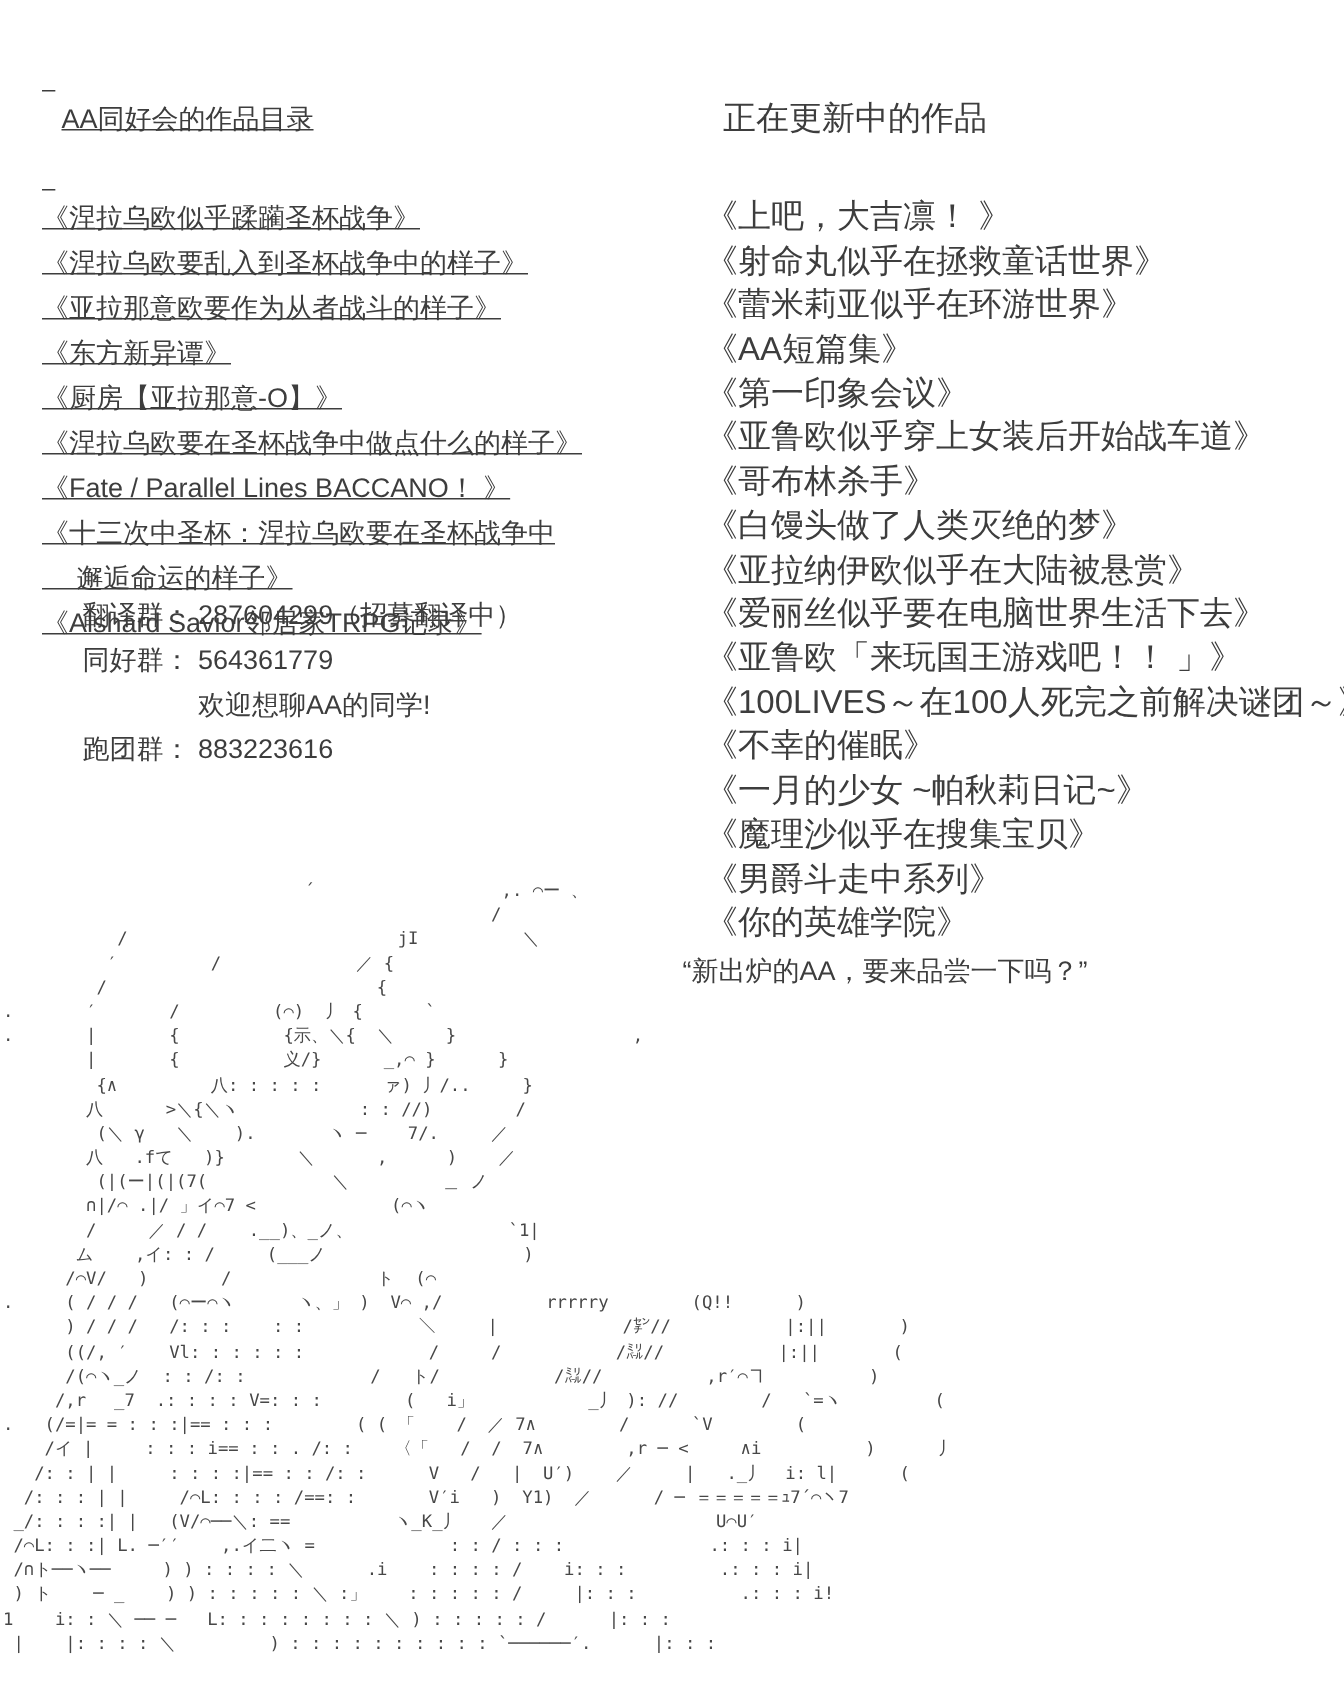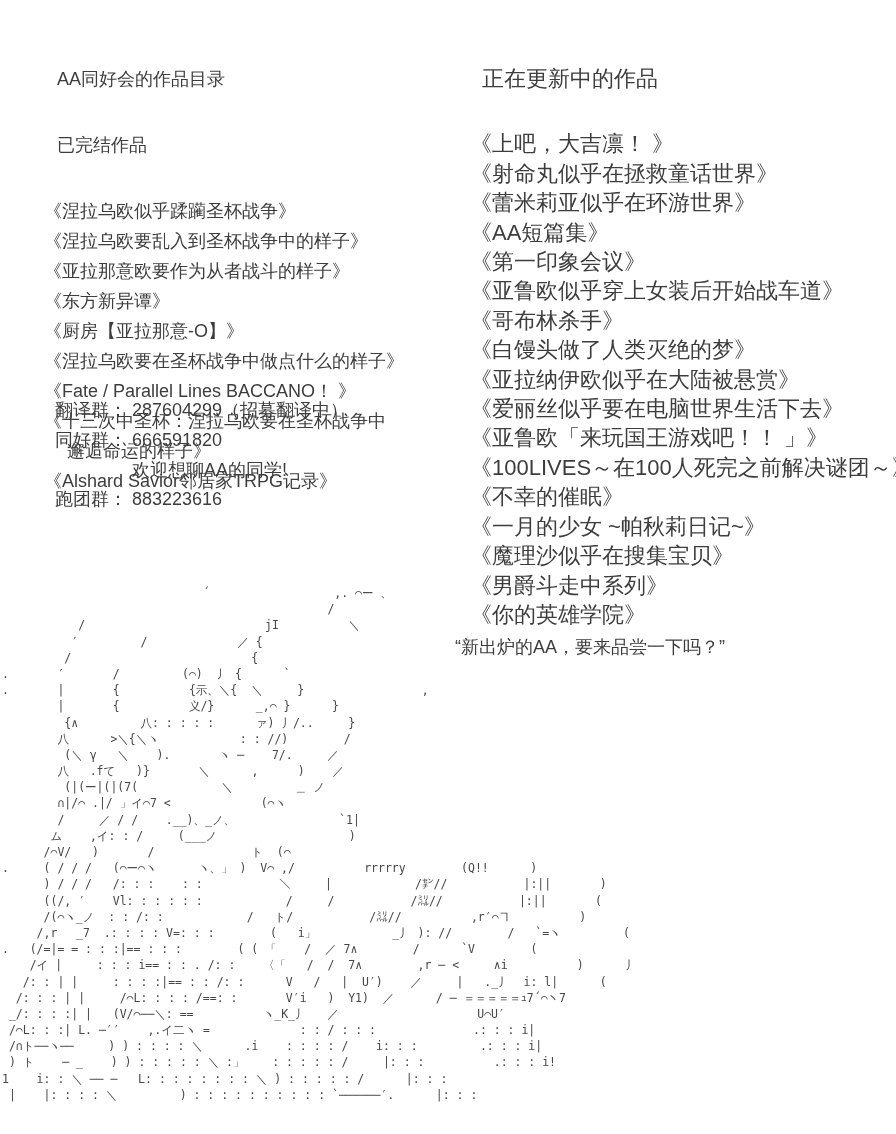--- a/index.html
+++ b/index.html
@@ -5,21 +5,21 @@
   html,body{margin:0;padding:0;background:#ffffff;}
   body{
     position:relative;
     width:896px;height:1134px;
     overflow:hidden;
     font-family:"Liberation Sans","DejaVu Sans",sans-serif;
     color:#3d3d3d;
   }
   .col{position:absolute;white-space:pre;}
   .col .line{font-size:18px;line-height:30px;white-space:pre;}
-  #col-left{left:44px;top:28px;}
+  #col-left{left:28px;top:28px;text-decoration:underline;}
   #col-left .title{padding-left:13px;}
   #groups{left:55px;top:396px;}
   #groups .line{font-size:18px;line-height:29.8px;}
   #col-right{left:470px;top:28px;}
   #col-right .line{font-size:22px;line-height:29.4px;}
   #col-right .title{padding-left:12px;}
   #quote{
     position:absolute;left:455px;top:635px;
     font-size:18px;color:#3d3d3d;white-space:pre;
   }
@@ -29,25 +29,24 @@
     font-size:11.5px;color:#474747;
     white-space:pre;
   }
   #ascii-art .line{line-height:16.2px;height:16.2px;white-space:pre;}
 </style>
 </head>
 <body>
 
 <div class="col" id="col-left">
   <div class="line title">AA同好会的作品目录</div>
-  <div class="line title">已完结作品</div>
   <div><div class="line">《涅拉乌欧似乎蹂躏圣杯战争》</div><div class="line">《涅拉乌欧要乱入到圣杯战争中的样子》</div><div class="line">《亚拉那意欧要作为从者战斗的样子》</div><div class="line">《东方新异谭》</div><div class="line">《厨房【亚拉那意-O】》</div><div class="line">《涅拉乌欧要在圣杯战争中做点什么的样子》</div><div class="line">《Fate / Parallel Lines BACCANO！ 》</div><div class="line">《十三次中圣杯：涅拉乌欧要在圣杯战争中</div><div class="line">　 邂逅命运的样子》</div><div class="line">《Alshard Savior邻居家TRPG记录》</div></div>
 </div>
 
-<div class="col" id="groups"><div class="line">翻译群： 287604299（招募翻译中）</div><div class="line">同好群： 666591820</div><div class="line">　　　　 欢迎想聊AA的同学!</div><div class="line">跑团群： 883223616</div></div>
+<div class="col" id="groups"><div class="line">翻译群： 287604299（招募翻译中）</div><div class="line">同好群： 564361779</div><div class="line">　　　　 欢迎想聊AA的同学!</div><div class="line">跑团群： 883223616</div></div>
 
 <div class="col" id="col-right">
   <div class="line title">正在更新中的作品</div>
   <div><div class="line">《上吧，大吉凛！ 》</div><div class="line">《射命丸似乎在拯救童话世界》</div><div class="line">《蕾米莉亚似乎在环游世界》</div><div class="line">《AA短篇集》</div><div class="line">《第一印象会议》</div><div class="line">《亚鲁欧似乎穿上女装后开始战车道》</div><div class="line">《哥布林杀手》</div><div class="line">《白馒头做了人类灭绝的梦》</div><div class="line">《亚拉纳伊欧似乎在大陆被悬赏》</div><div class="line">《爱丽丝似乎要在电脑世界生活下去》</div><div class="line">《亚鲁欧「来玩国王游戏吧！！ 」》</div><div class="line">《100LIVES～在100人死完之前解决谜团～》</div><div class="line">《不幸的催眠》</div><div class="line">《一月的少女 ~帕秋莉日记~》</div><div class="line">《魔理沙似乎在搜集宝贝》</div><div class="line">《男爵斗走中系列》</div><div class="line">《你的英雄学院》</div></div>
 </div>
 
 <div id="quote">“新出炉的AA，要来品尝一下吗？”</div>
 
 <pre id="ascii-art"><div class="line">                             ´                  ,. ⌒ー 、</div><div class="line">                                               /</div><div class="line">           /                          jI          ＼</div><div class="line">          ′         /             ／ {</div><div class="line">         /                          {</div><div class="line">.       ′       /         (⌒)  丿 {      `</div><div class="line">.       |       {          {示、＼{  ＼     }                 ,</div><div class="line">        |       {          义/}      _,⌒ }      }</div><div class="line">         {∧         八: : : : :      ァ) 丿/..     }</div><div class="line">        八      &gt;＼{＼ヽゝ          : : //)        /</div><div class="line">         (＼ γ   ＼    ).       ヽ ─    7/.     ／</div><div class="line">        八   .fて   )}       ＼      ,ゝ    )    ／</div><div class="line">         (|(ー|(|(7(            ＼         ＿ ノ</div><div class="line">        ∩|/⌒ .|/ 」イ⌒7 &lt;             (⌒ヽ</div><div class="line">        /     ／ / /    .__)、_ノ、               `1|</div><div class="line">       ム    ,イ: : /     (___ノ                   )</div><div class="line">      /⌒V/   )       /              ト  (⌒</div><div class="line">.     ( / / /   (⌒ー⌒ヽ      ヽ、」 )  V⌒ ,/          rrrrry        (Q!!      )</div><div class="line">      ) / / /   /: : :    : :           ＼     |            /㌢//           |:||       )</div><div class="line">      ((/, ′    Vl: : : : : :            /     /           /㍊//           |:||       (</div><div class="line">      /(⌒ヽ_ノ  : : /: :            /   ト/           /㍊//          ,r′⌒ヿ          )</div><div class="line">     /,r ゝ_7  .: : : : V=: : :        (   i」           _丿 ): //        /   `=ヽ         (</div><div class="line">.   (/=|= = : : :|== : : :        ( ( 「    /  ／ 7∧        /      `V        (</div><div class="line">    /イ |     : : : i== : : . /: :    〈「   /  /  7∧        ,r ─ &lt;     ∧i          )      丿</div><div class="line">   /: : | |     : : : :|== : : /: :      V   /   |  U′)    ／     |   ._丿  i: l|      (</div><div class="line">  /: : : | |     /⌒L: : : : /==: :       V′i   )  Y1)  ／      / ─ ＝＝＝＝＝ｭ7´⌒ヽ7</div><div class="line"> _/: : : :| |   (V/⌒──＼: ==          ヽ_K_丿   ／                    U⌒U′</div><div class="line"> /⌒L: : :| L. ─′′    ,.イ二ヽ =             : : / : : :              .: : : i|</div><div class="line"> /∩ト──ヽ──     ) ) : : : : ＼      .i    : : : : /    i: : :         .: : : i|</div><div class="line"> ) ト    ─ _    ) ) : : : : : ＼ :」    : : : : : /     |: : :          .: : : i!</div><div class="line">1    i: : ＼ ── ─   L: : : : : : : : ＼ ) : : : : : /      |: : :</div><div class="line"> |    |: : : : ＼         ) : : : : : : : : : : `──────′.      |: : :</div></pre>
 

